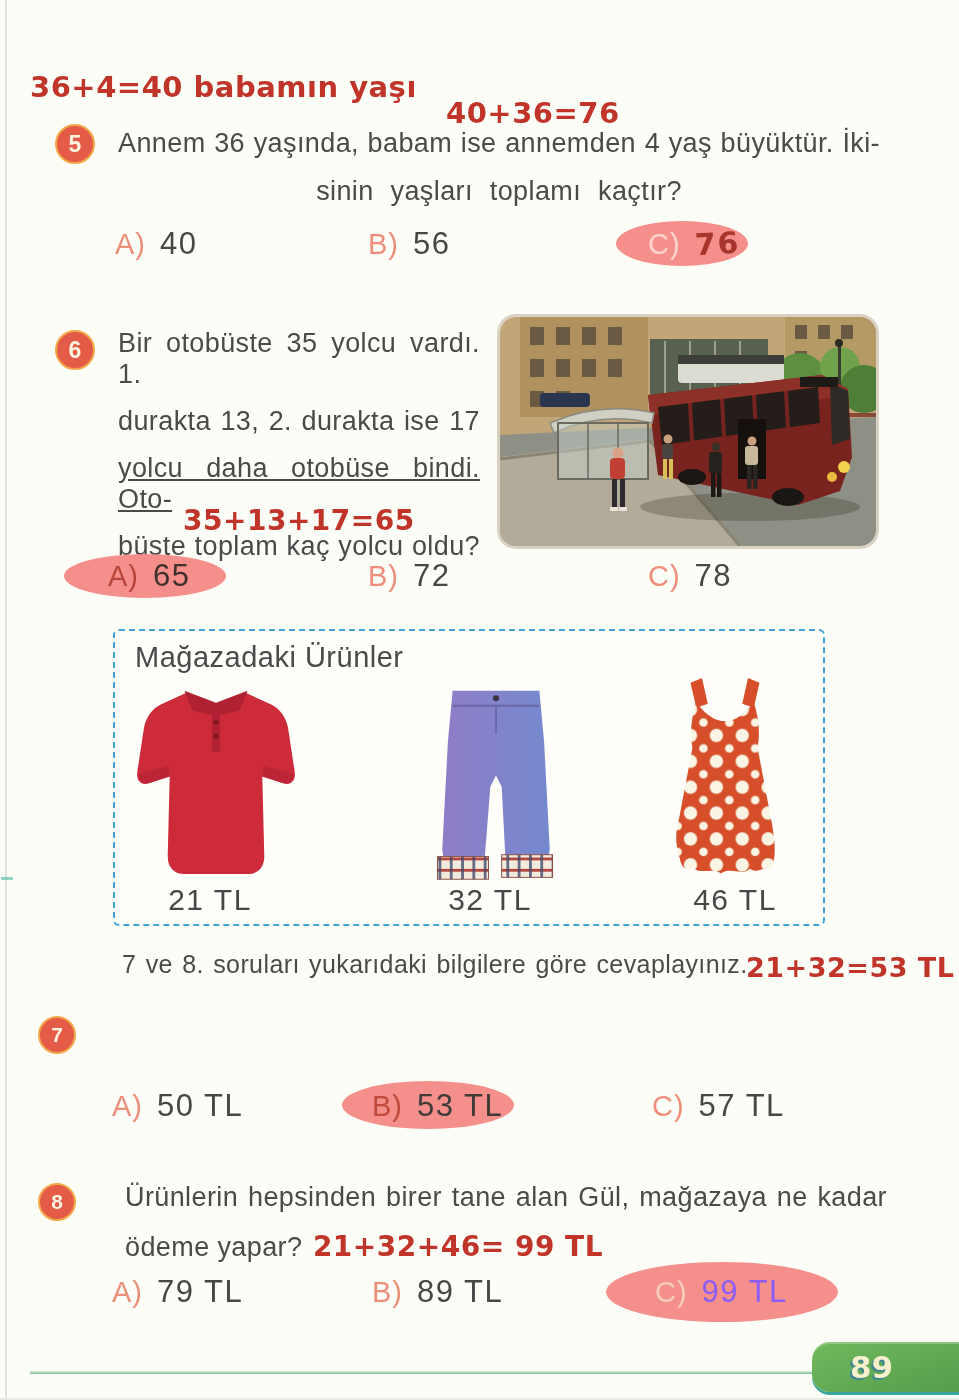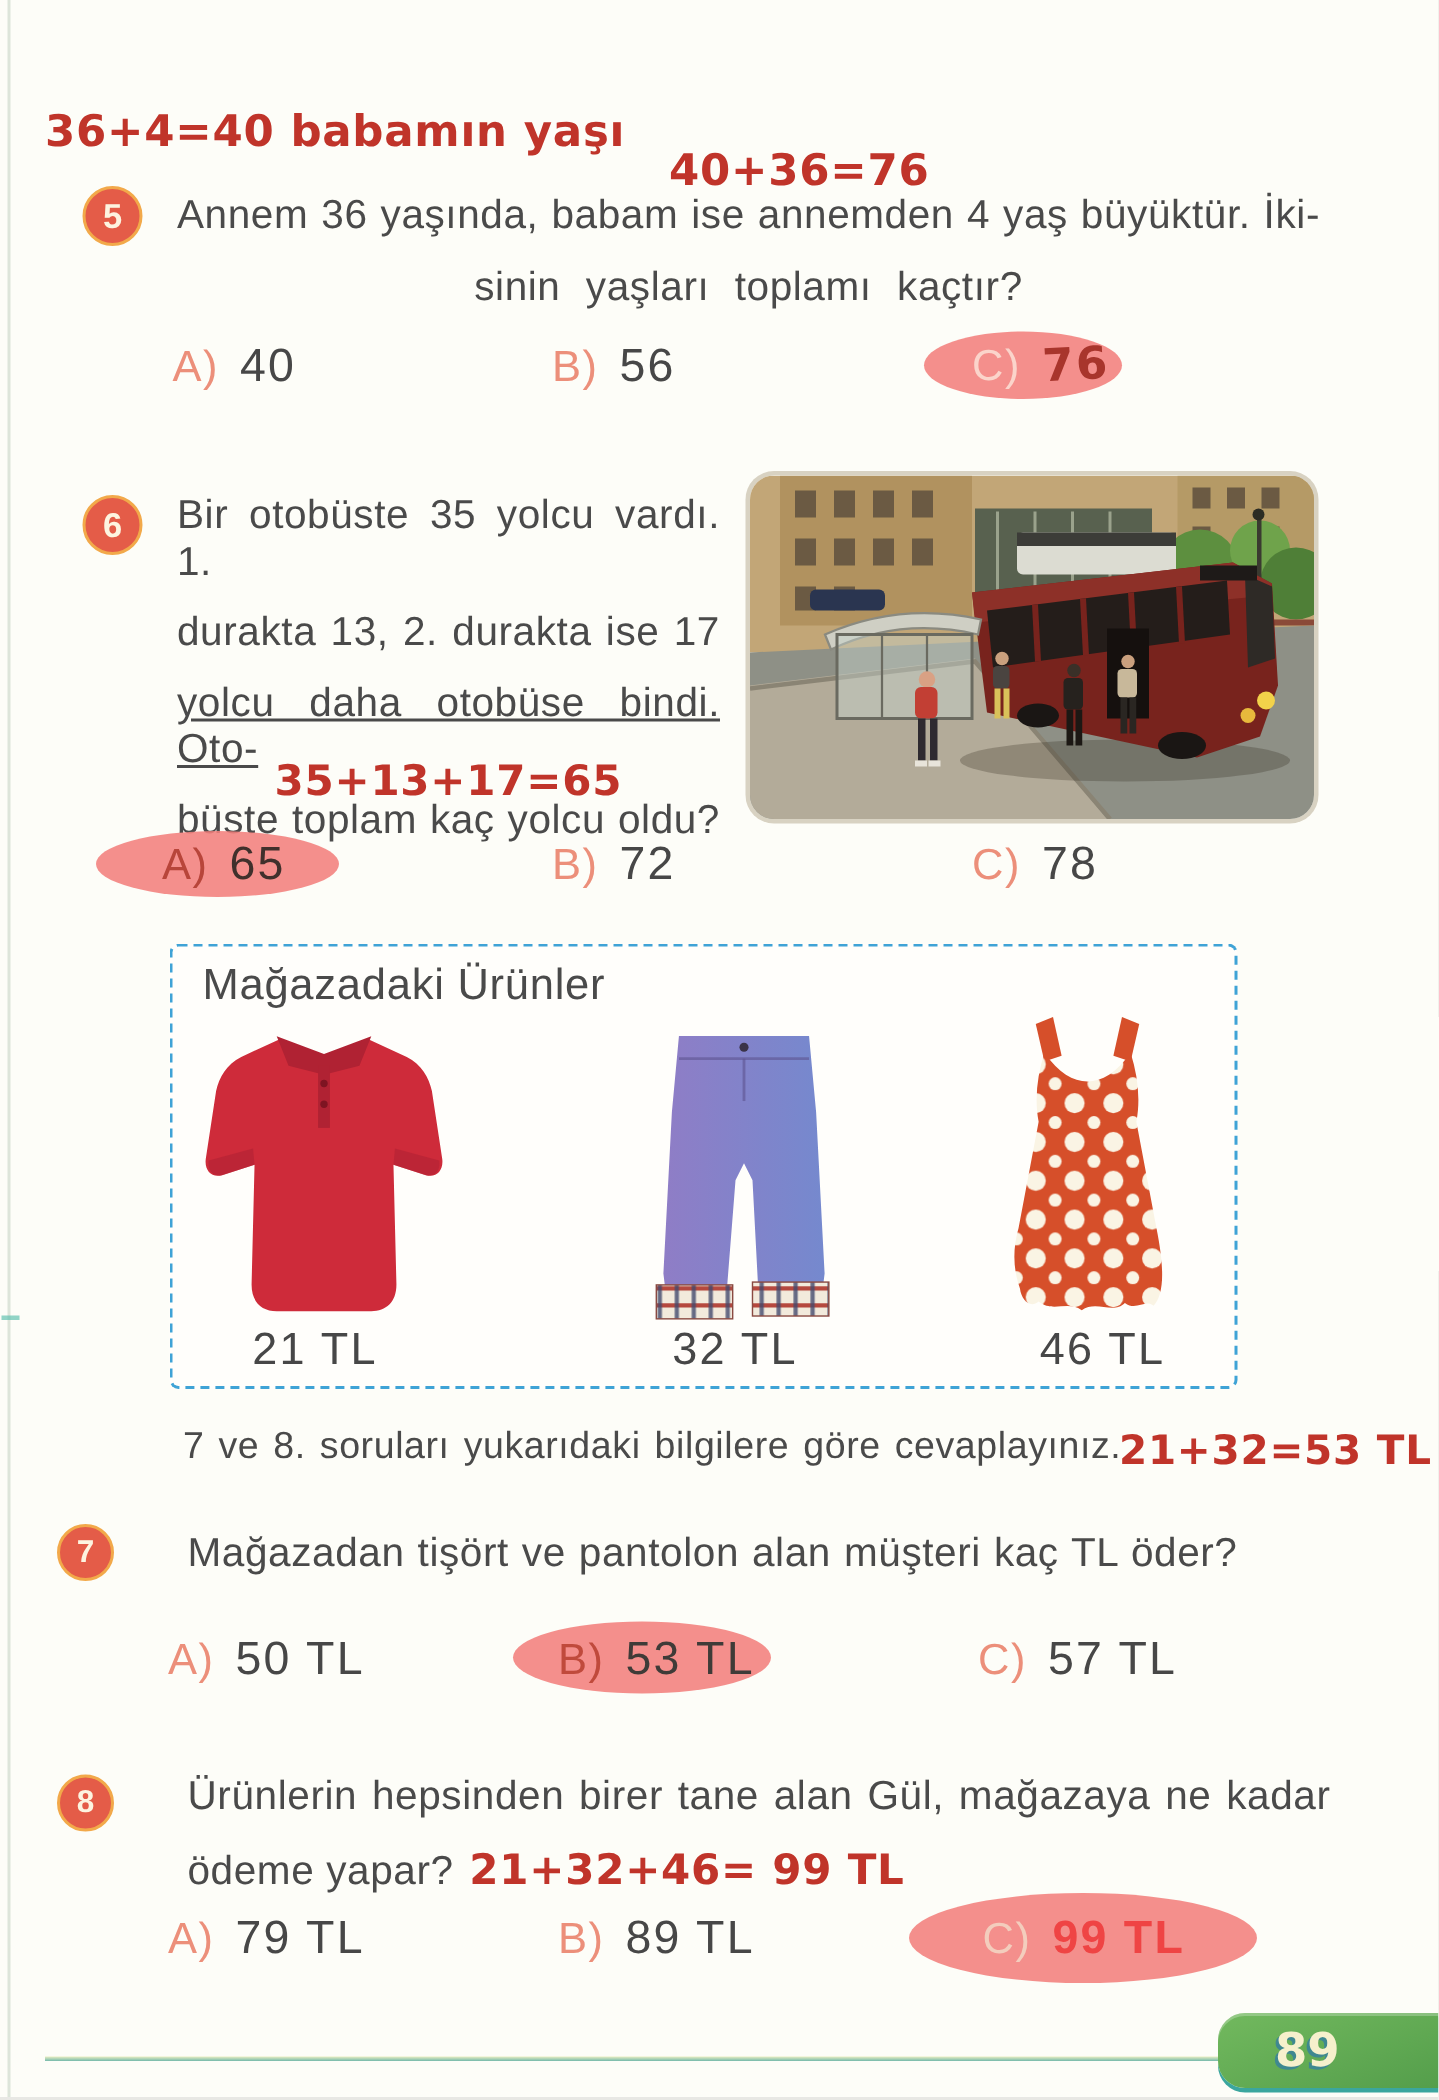--- a/index.html
+++ b/index.html
@@ -277,21 +277,20 @@
     <div class="abs price" style="left:310px; top:252px;">32 TL</div>
     <div class="abs price" style="left:555px; top:252px;">46 TL</div>
   </div>
 
   <div class="abs qtext" style="left:122px; top:950px; font-size:25px; word-spacing:2px;">7 ve 8. soruları yukarıdaki bilgilere göre cevaplayınız.</div>
   <div class="abs hand-red" style="left:746px; top:952px; font-size:27px;">21+32=53 TL</div>
 
   <div class="abs badge" style="left:38px; top:1016px; width:38px; height:38px; font-size:21px;">
     <span>7</span>
   </div>
-  <div class="abs qtext just" style="left:125px; top:1020px; width:700px;">Mağazadan tişört ve pantolon alan müşteri kaç TL öder?</div>
 
   <div class="abs oval" style="left:342px; top:1081px; width:172px; height:48px;"></div>
   <div class="abs option" style="left:112px; top:1088px;">
     <span class="opt-letter">A)</span>
     <span class="opt-value">50 TL</span>
   </div>
   <div class="abs option" style="left:372px; top:1088px;">
     <span class="opt-letter" style="color:#c04a3c;">B)</span>
     <span class="opt-value" style="color:#3f3b38;">53 TL</span>
   </div>
@@ -313,21 +312,21 @@
   <div class="abs option" style="left:112px; top:1274px;">
     <span class="opt-letter">A)</span>
     <span class="opt-value">79 TL</span>
   </div>
   <div class="abs option" style="left:372px; top:1274px;">
     <span class="opt-letter">B)</span>
     <span class="opt-value">89 TL</span>
   </div>
   <div class="abs option" style="left:655px; top:1274px;">
     <span class="opt-letter" style="color:#f3cdbd;">C)</span>
-    <span class="opt-value" style="color:#ef4444;font-weight:bold;">99 TL</span>
+    <span class="opt-value" style="color:#8b5cf6;">99 TL</span>
   </div>
 
   <div class="abs footer-line"></div>
   <div class="abs page-badge">
     <span>89</span>
   </div>
 
 </div>
 
 </body></html>

